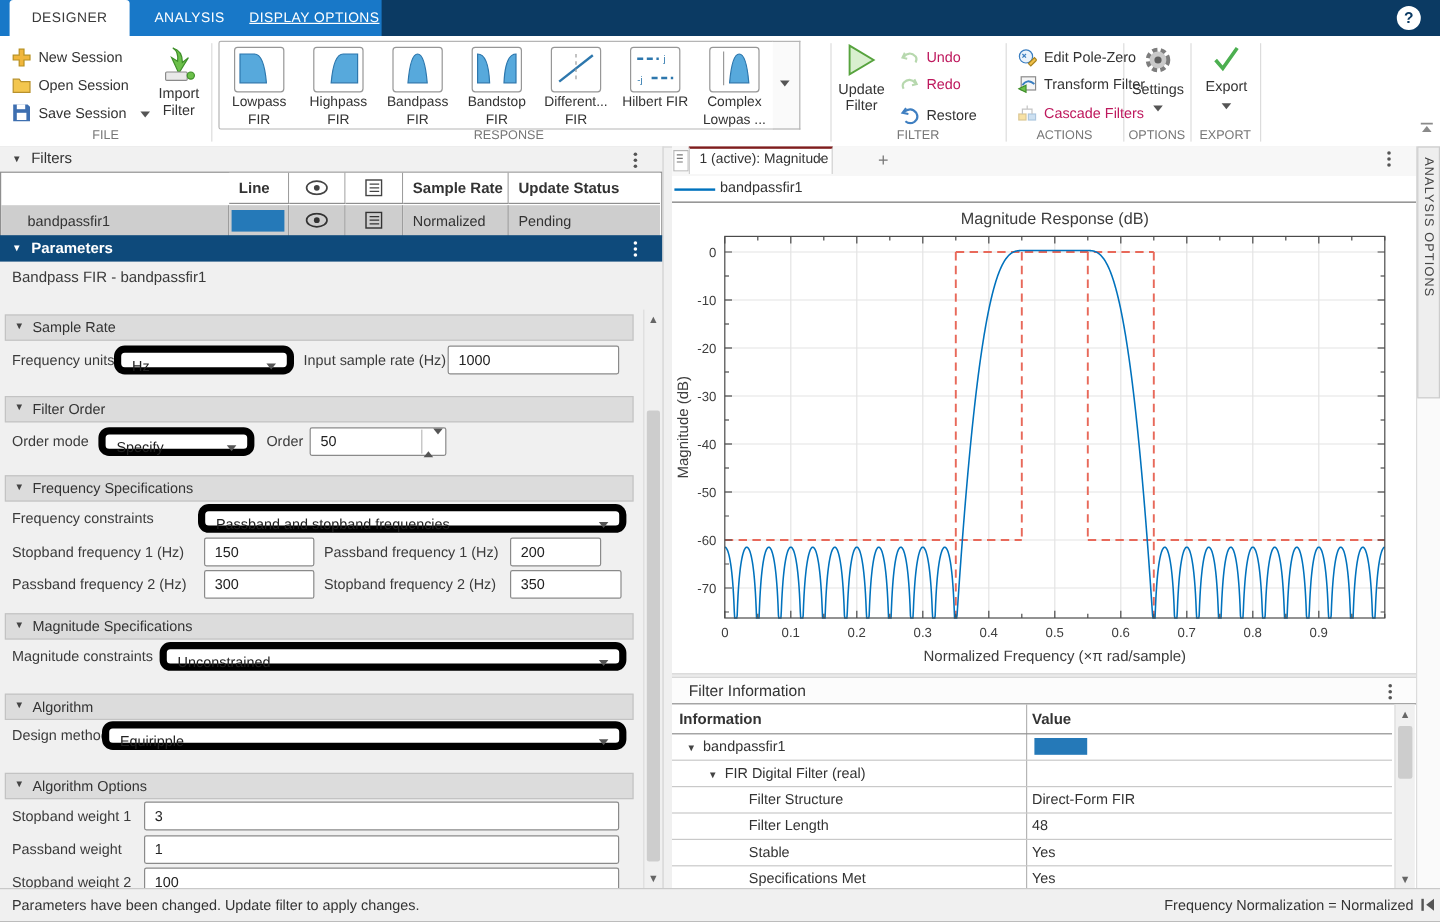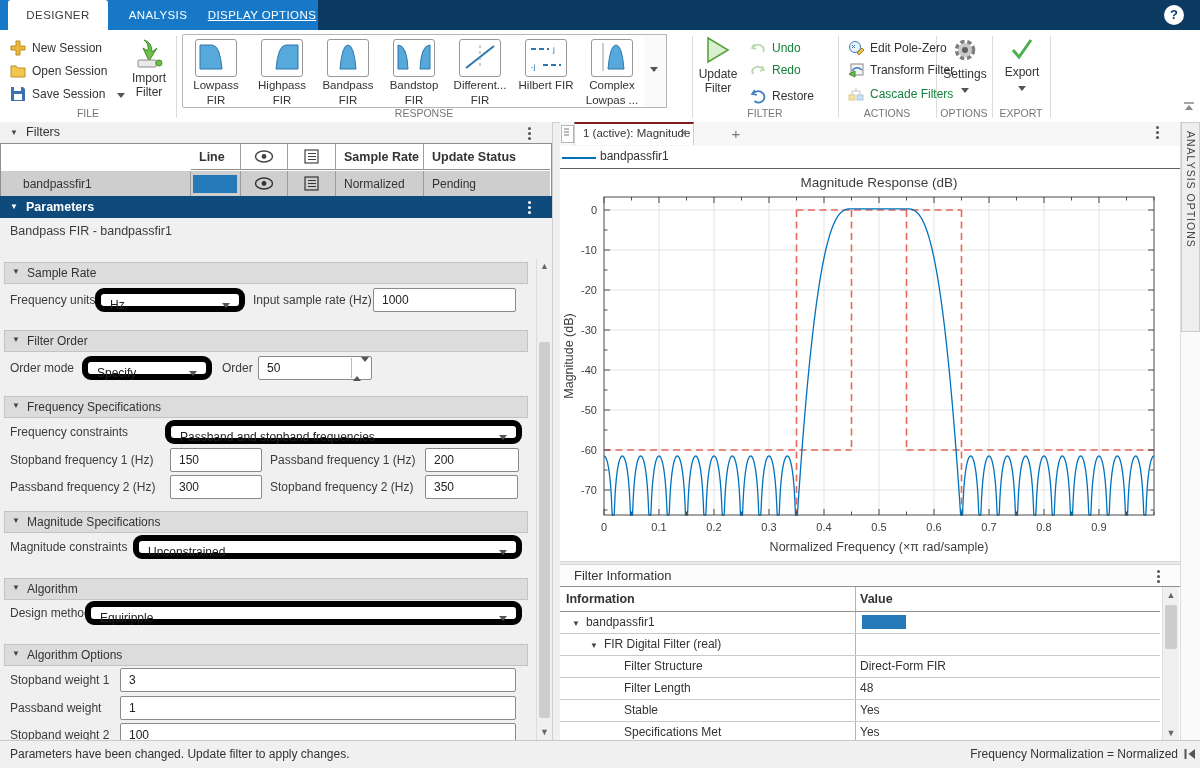--- a/index.html
+++ b/index.html
@@ -26,21 +26,21 @@
            border:1px solid #b5b5b5;border-radius:2px;}
   .gal-item{position:absolute;top:2px;width:66px;height:68px;text-align:center;}
   .gal-item .gbox{margin:2px auto 0;width:40px;height:36px;border:1px solid #979797;border-radius:3px;background:#fff;}
   .gal-item .glab{font-size:11.5px;line-height:13px;color:#333;margin-top:2px;}
   .gal-arrow{position:absolute;left:644px;top:4px;width:22px;height:72px;border:1px solid #b5b5b5;
              border-left:none;background:#fafafa;}
   .caret-down{display:inline-block;width:0;height:0;border-left:4px solid transparent;
               border-right:4px solid transparent;border-top:5px solid #555;}
   .small-item{position:absolute;height:20px;line-height:20px;white-space:nowrap;font-size:12px;}
   .small-item .txt{margin-left:24px;}
-  .disabled{color:#15803d;}
+  .disabled{color:#be185d;}
   .big-btn{position:absolute;text-align:center;font-size:12px;color:#333;}
   
   #left-panel{left:0;top:122px;width:552px;height:618px;background:#f0f0f0;overflow:hidden;
               border-right:1px solid #cfcfcf;}
   .pane-hdr{position:absolute;left:0;width:552px;height:21px;background:#f1f1f1;line-height:21px;}
   .pane-hdr .t{margin-left:26px;font-size:12.5px;color:#333;}
   .tri{position:absolute;left:10px;top:0;font-size:8px;color:#444;}
   .kebab{position:absolute;width:3px;height:3px;border-radius:50%;background:#555;
          box-shadow:0 5px 0 #555,0 10px 0 #555;}
   .kebab.white{background:#fff;box-shadow:0 5px 0 #fff,0 10px 0 #fff;}
@@ -382,21 +382,21 @@
       <span class="spin"><span class="u"></span><span class="d"></span></span></div>
 
     <div class="sec" style="top:274px;">
       <span class="tri">▼</span><span class="t">Frequency Specifications</span></div>
     <div class="plabel" style="left:10px;top:298px;">Frequency constraints</div>
     <div class="dd" style="left:165px;top:298px;width:357px;">
       <span>Passband and stopband frequencies</span><span class="caret-down"></span></div>
     <div class="plabel" style="left:10px;top:326px;">Stopband frequency 1 (Hz)</div>
     <div class="fld" style="left:170px;top:326px;width:92px;">150</div>
     <div class="plabel" style="left:270px;top:326px;">Passband frequency 1 (Hz)</div>
-    <div class="fld" style="left:425px;top:326px;width:94px;">200</div>
+    <div class="fld" style="left:425px;top:326px;width:76px;">200</div>
     <div class="plabel" style="left:10px;top:353px;">Passband frequency 2 (Hz)</div>
     <div class="fld" style="left:170px;top:353px;width:92px;">300</div>
     <div class="plabel" style="left:270px;top:353px;">Stopband frequency 2 (Hz)</div>
     <div class="fld" style="left:425px;top:353px;width:93px;">350</div>
 
     <div class="sec" style="top:389px;">
       <span class="tri">▼</span><span class="t">Magnitude Specifications</span></div>
     <div class="plabel" style="left:10px;top:413px;">Magnitude constraints</div>
     <div class="dd" style="left:133px;top:413px;width:389px;">
       <span>Unconstrained</span><span class="caret-down"></span></div>

